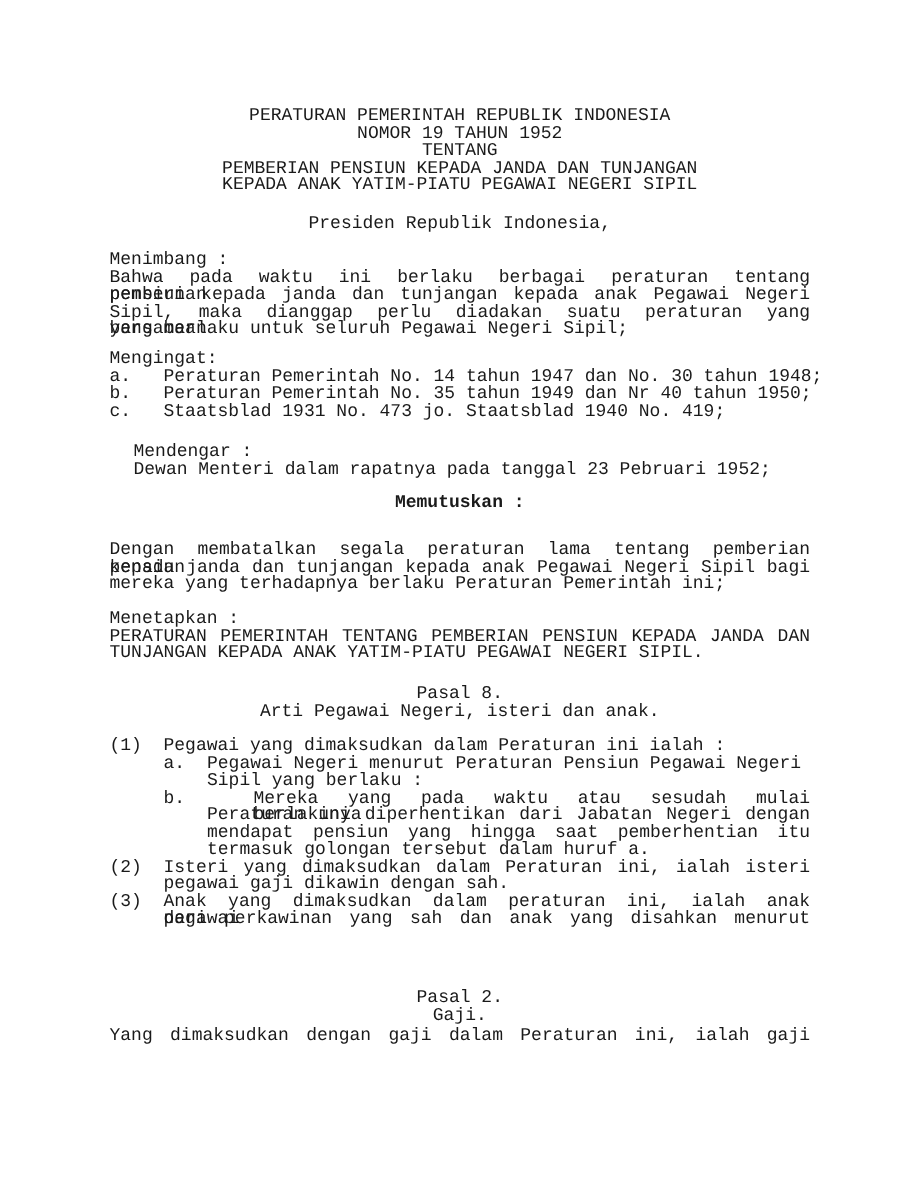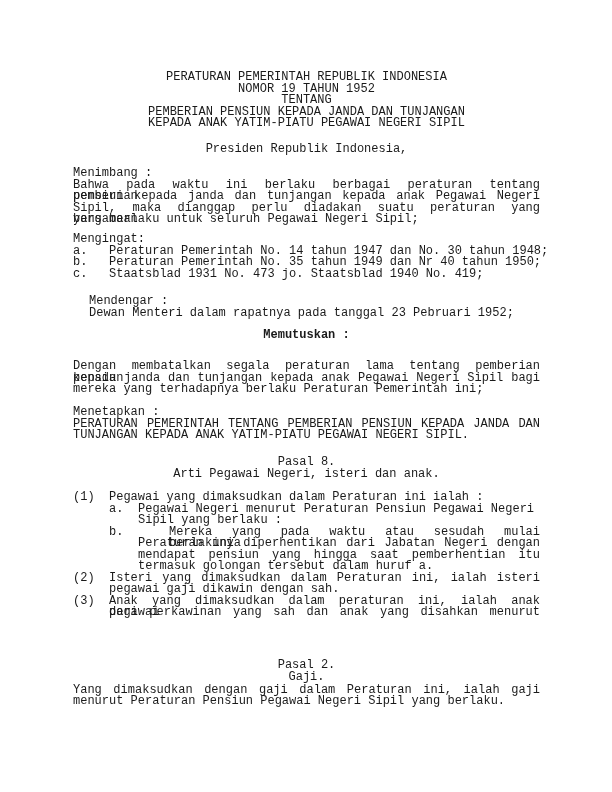--- a/index.html
+++ b/index.html
@@ -82,14 +82,13 @@
   <span class="ln" style="display:flex;"><span style="display:inline-block;width:36px;flex:none;">(3)</span><span style="flex:1;text-align:justify;text-align-last:justify;white-space:normal;">Anak yang dimaksudkan dalam peraturan ini, ialah anak pegawai</span></span>
   <span class="ln i5 j">dari perkawinan yang sah dan anak yang disahkan menurut</span>
 </div>
 
 <div class="blk" style="top:660px;">
   <span class="ln c">Pasal 2.</span>
   <span class="ln c">Gaji.</span>
 </div>
 <div class="blk" style="top:684.5px;">
   <span class="ln j">Yang dimaksudkan dengan gaji dalam Peraturan ini, ialah gaji</span>
-  <span class="ln">menurut Peraturan Pensiun Pegawai Negeri Sipil yang berlaku.</span>
 </div>
 
 </body></html>

